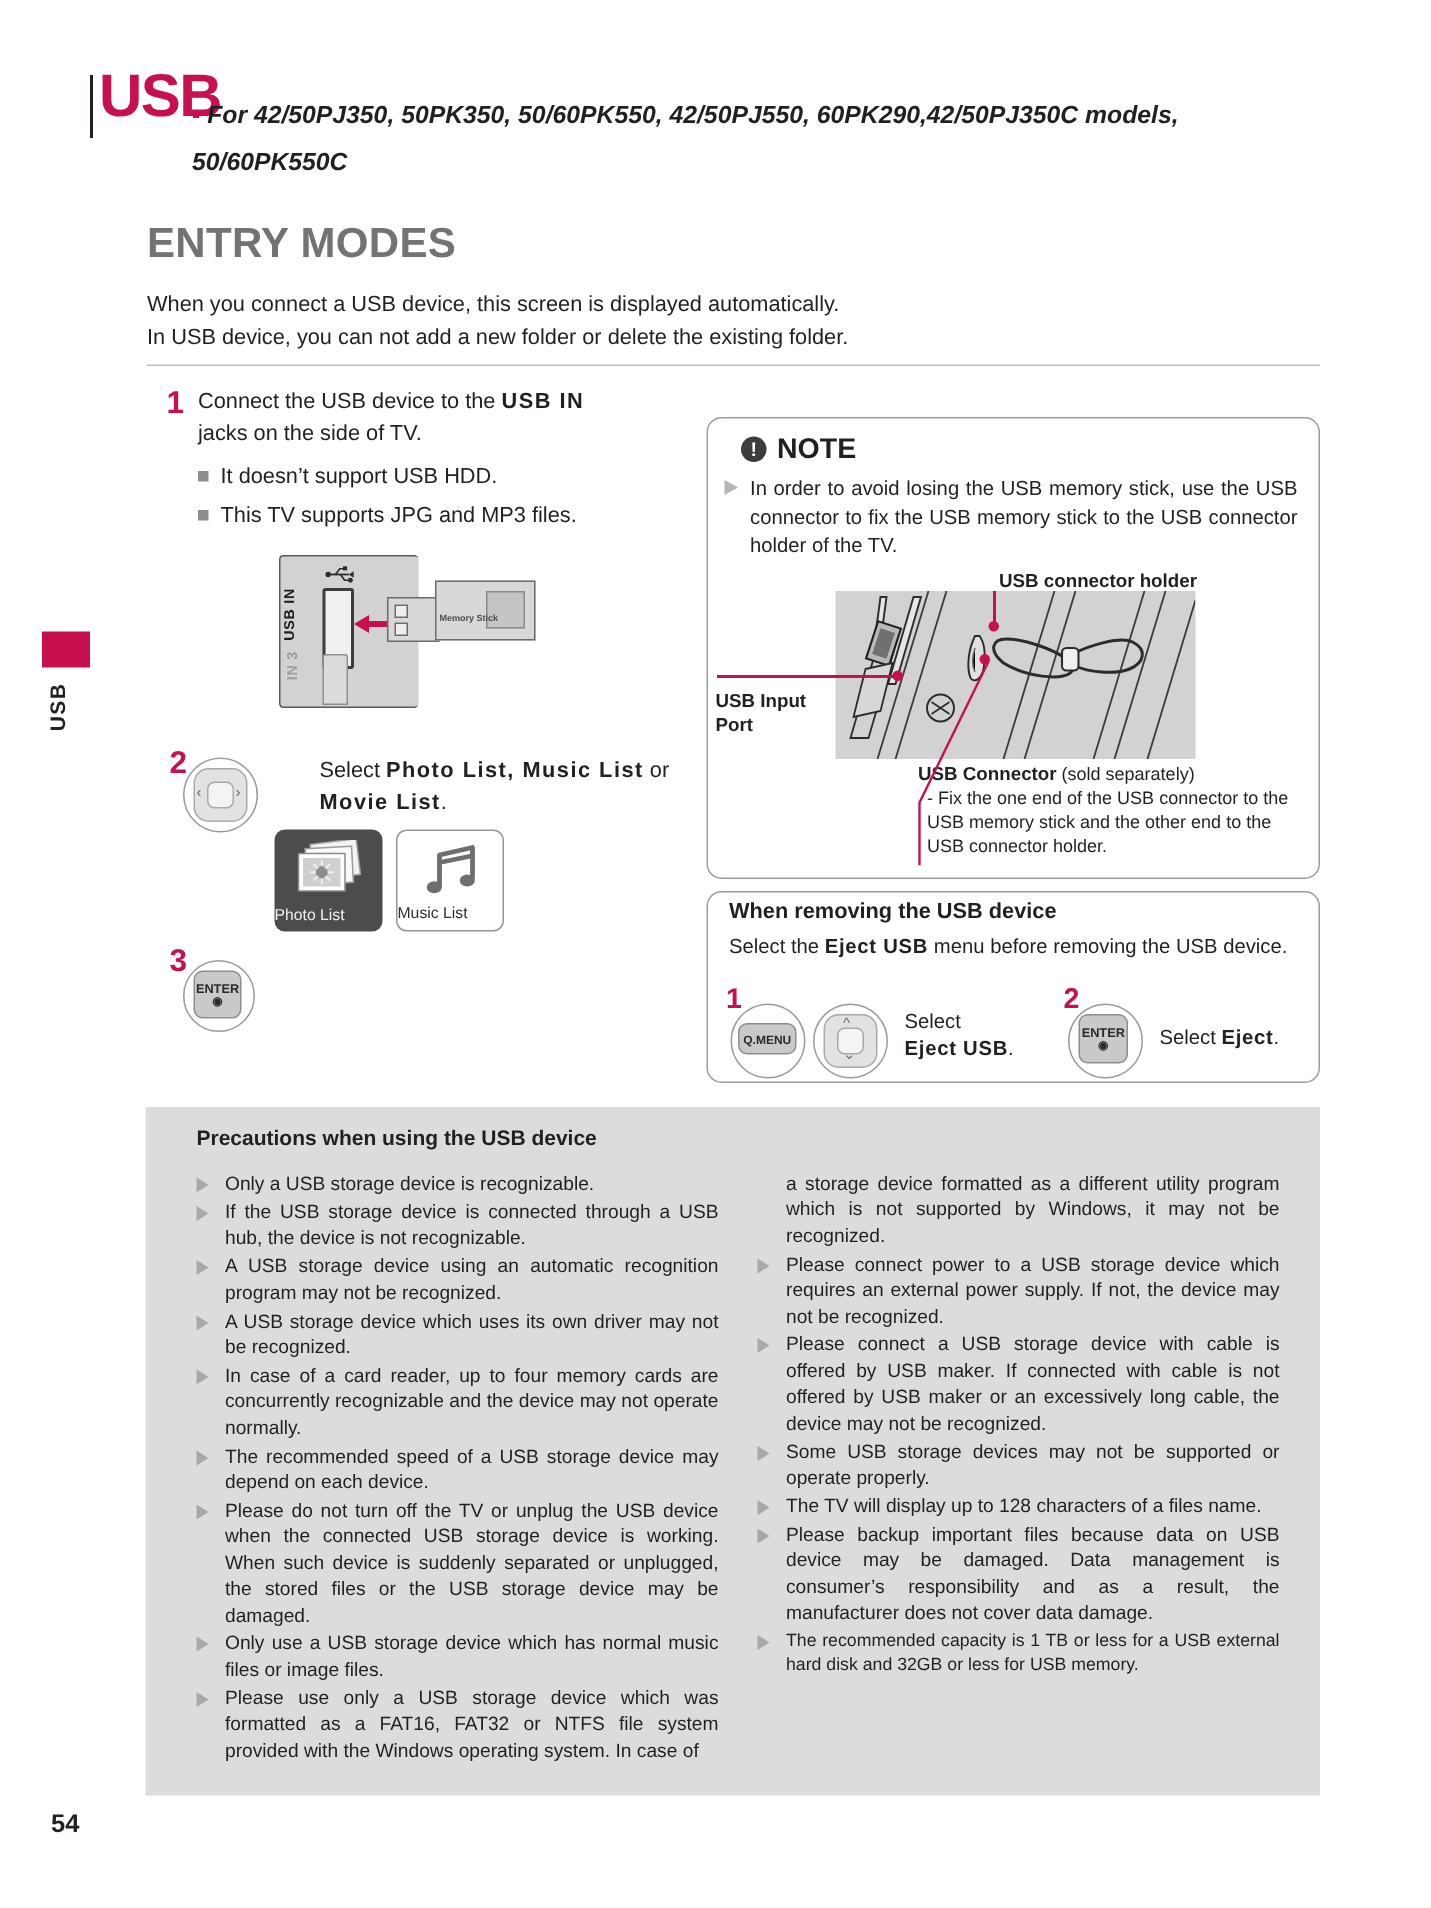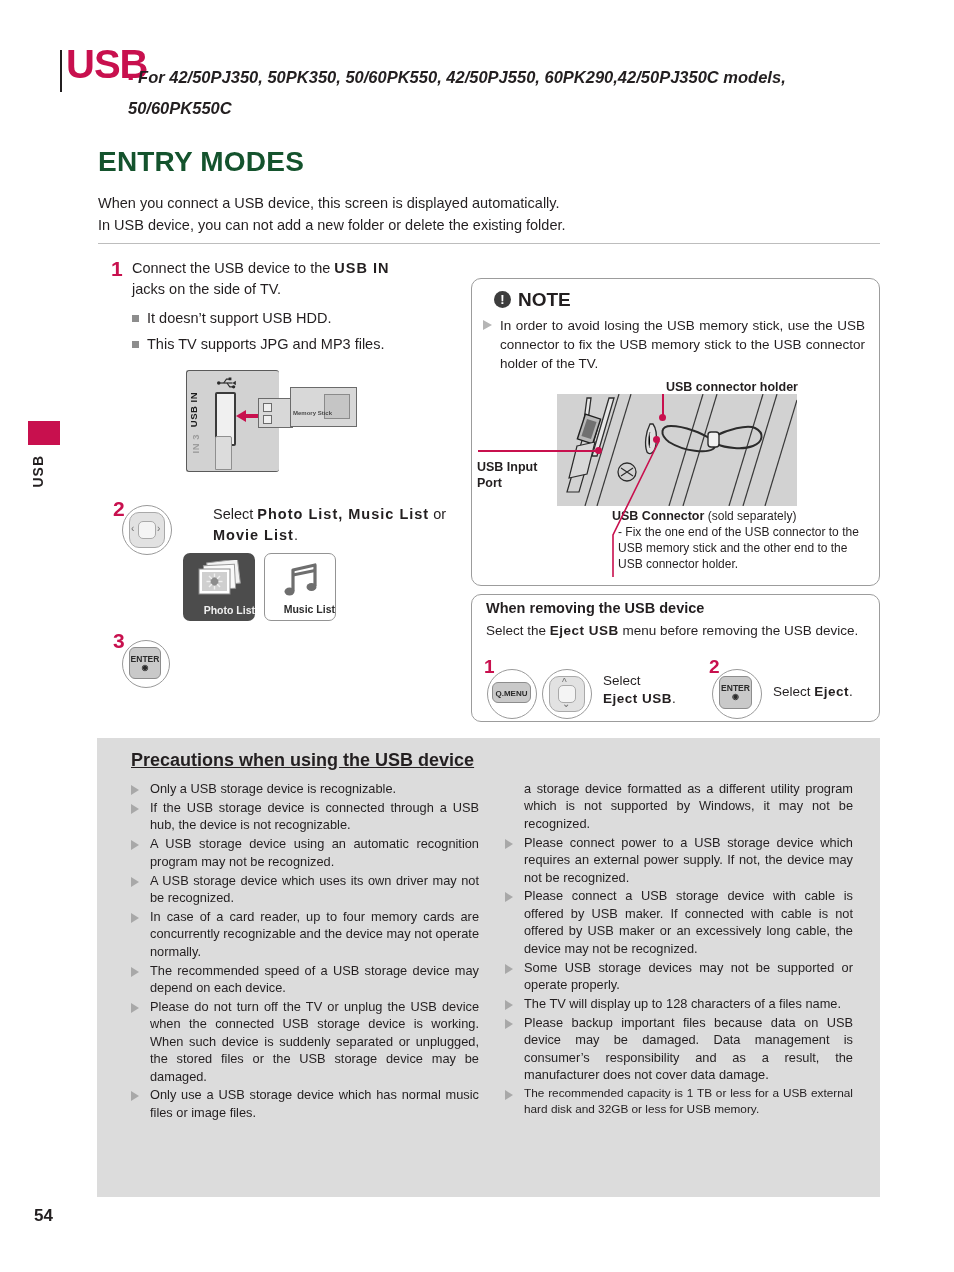--- a/index.html
+++ b/index.html
@@ -69,21 +69,21 @@
     color: #231f20;
   }
   .hdr-models .dash { color: #c8104e; font-style: normal; }
 
   .entry-modes {
     position: absolute;
     left: 98px;
     top: 146px;
     font-size: 28px;
     font-weight: bold;
-    color: #14532d;
+    color: #737373;
     letter-spacing: 0.2px;
   }
 
   .intro {
     position: absolute;
     left: 98px;
     top: 192px;
     width: 600px;
     font-size: 14.5px;
     font-weight: normal;
@@ -305,23 +305,22 @@
   }
   .tile-music {
     left: 264px; top: 553px;
     background: #ffffff;
     border: 1.5px solid #949494;
   }
   .tile-cap {
     position: absolute;
     bottom: 5px;
     left: 0; right: 0;
-    text-align: right;
+    text-align: left;
     font-size: 10.5px;
-    font-weight: bold;
   }
   .tile-photo .tile-cap { color: #f0f0f0; }
   .tile-music .tile-cap { color: #2d2d2d; }
 
   
   #step3-num { left: 113px; top: 630px; }
   .enter-key {
     position: absolute;
     background: #c9c9c9;
     border: 1.5px solid #8d8d8d;
@@ -471,24 +470,23 @@
     left: 97px;
     top: 738px;
     width: 783px;
     height: 459px;
     background: #dcdcdc;
   }
   .prec-title {
     position: absolute;
     left: 131px;
     top: 750px;
-    font-size: 18px;
+    font-size: 14px;
     font-weight: bold;
     color: #231f20;
-    text-decoration: underline;
   }
   .prec-col {
     position: absolute;
     width: 348px;
     font-size: 12.8px;
     line-height: 17.4px;
     color: #231f20;
   }
   #prec-left  { left: 131px; top: 780px; }
   #prec-right { left: 505px; top: 780px; }
@@ -718,20 +716,21 @@
 
 <div class="prec-col" id="prec-left">
   <div class="prec-item"><span class="tri-s"></span><span>Only a USB storage device is recognizable.</span></div>
   <div class="prec-item"><span class="tri-s"></span><span>If the USB storage device is connected through a USB hub, the device is not recognizable.</span></div>
   <div class="prec-item"><span class="tri-s"></span><span>A USB storage device using an automatic recognition program may not be recognized.</span></div>
   <div class="prec-item"><span class="tri-s"></span><span>A USB storage device which uses its own driver may not be recognized.</span></div>
   <div class="prec-item"><span class="tri-s"></span><span>In case of a card reader, up to four memory cards are concurrently recognizable and the device may not operate normally.</span></div>
   <div class="prec-item"><span class="tri-s"></span><span>The recommended speed of a USB storage device may depend on each device.</span></div>
   <div class="prec-item"><span class="tri-s"></span><span>Please do not turn off the TV or unplug the USB device when the connected USB storage device is working.  When such device is suddenly separated or unplugged, the stored files or the USB storage device may be damaged.</span></div>
   <div class="prec-item"><span class="tri-s"></span><span> Only use a USB storage device which has normal  music files or image files.</span></div>
+  <div class="prec-item"><span class="tri-s"></span><span>Please use only a USB storage device which was formatted as a FAT16, FAT32 or NTFS file system provided with the Windows operating system.  In case of</span></div>
 </div>
 
 <div class="prec-col" id="prec-right">
   <div class="prec-item noarrow just"><span>a storage device formatted as a different utility program which is not supported by Windows, it may not be recognized.</span></div>
   <div class="prec-item"><span class="tri-s"></span><span>Please connect power to a USB storage device which requires an external power supply.  If not, the device may not be recognized.</span></div>
   <div class="prec-item"><span class="tri-s"></span><span>Please connect a USB storage device with cable is offered by USB maker.  If connected with cable is not offered by USB maker or an excessively long cable, the device may not be recognized.</span></div>
   <div class="prec-item"><span class="tri-s"></span><span>Some USB storage devices may not be supported or operate properly.</span></div>
   <div class="prec-item"><span class="tri-s"></span><span>The TV will display up to 128 characters of a files name.</span></div>
   <div class="prec-item"><span class="tri-s"></span><span>Please backup important files because data on USB device may be damaged. Data management is consumer’s responsibility and as a result, the manufacturer does not cover data damage.</span></div>
   <div class="prec-item small"><span class="tri-s"></span><span>The recommended capacity is 1 TB or less for a USB external hard disk and 32GB or less for USB memory.</span></div>

